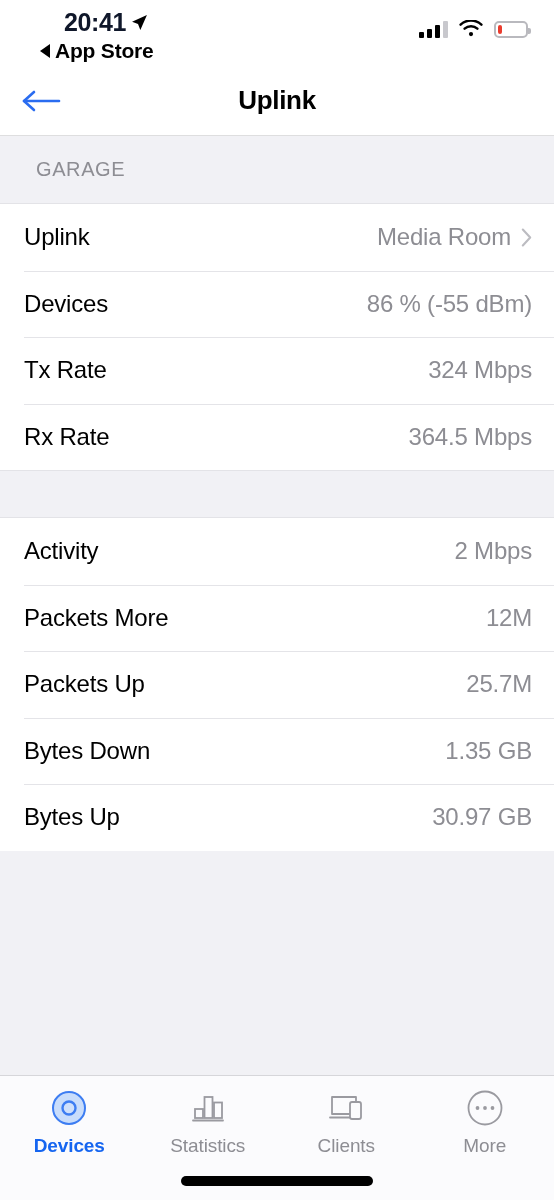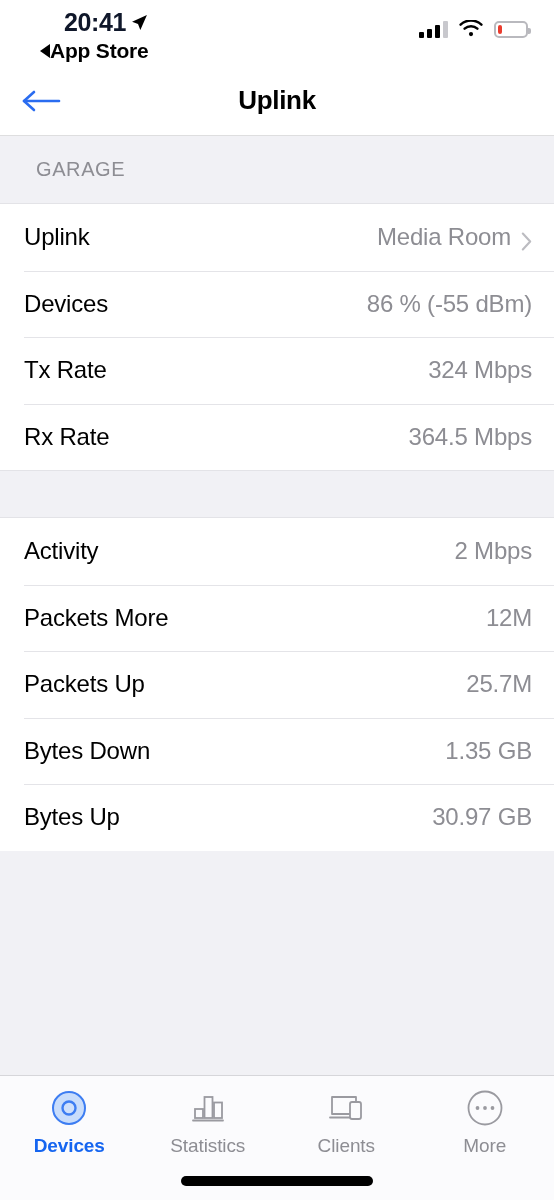--- a/index.html
+++ b/index.html
@@ -14,21 +14,21 @@
   
   .statusbar {
     position:relative; height:66px; background:#ffffff;
     display:flex; align-items:flex-start; justify-content:space-between;
     padding:10px 26px 0 26px;
   }
   .sb-left { display:flex; flex-direction:column; align-items:flex-start; }
   .sb-time-row { display:flex; align-items:center; gap:5px; padding-left:38px; }
   .sb-time { font-size:25px; font-weight:bold; color:#0f172a; letter-spacing:-0.4px; line-height:1; }
   .loc-arrow { width:17px; height:17px; display:block; }
-  .sb-backrow { display:flex; align-items:center; margin-top:5px; padding-left:14px; }
+  .sb-backrow { display:flex; align-items:center; gap:5px; margin-top:5px; padding-left:14px; }
   .sb-backtri { width:0;height:0;border-top:7px solid transparent;border-bottom:7px solid transparent;border-right:10px solid #000; }
   .sb-backlabel { font-size:21px; font-weight:600; color:#000; line-height:1; letter-spacing:-0.2px;}
 
   .sb-right { display:flex; align-items:center; gap:11px; margin-top:10px; }
   .bars { display:flex; align-items:flex-end; gap:3px; height:17px; }
   .bars i { display:block; width:5px; border-radius:1px; background:#000; }
   .bars i.b1{height:6px;} .bars i.b2{height:9px;} .bars i.b3{height:13px;}
   .bars i.b4{height:17px; background:#c8c8cd;}
   .wifi { width:24px; height:18px; display:block; }
   .battery { position:relative; width:34px; height:17px; border:2px solid #b9b9be; border-radius:5px; }
@@ -61,21 +61,21 @@
   .list { background:#ffffff; }
   .row {
     position:relative; height:66.5px; background:#ffffff;
     display:flex; align-items:center; justify-content:space-between;
     padding:0 22px 0 24px;
   }
   .row + .row::before {
     content:""; position:absolute; left:24px; right:0; top:0; height:1px; background:#e4e4e8;
   }
   .row .label { font-size:24px; color:#000; letter-spacing:-0.2px; }
-  .row .right { display:flex; align-items:flex-end; gap:10px; }
+  .row .right { display:flex; align-items:center; gap:10px; }
   .row .value { font-size:24px; color:#8d8d93; letter-spacing:-0.2px; }
   .chev { width:11px; height:19px; display:block; }
 
   .filler { background:#f1f1f5; }
 
   
   .tabbar {
     position:absolute; left:0; right:0; bottom:0; height:125px;
     background:#fbfbfd; border-top:1px solid #d6d6da;
     display:flex; align-items:flex-start; padding-top:10px;

